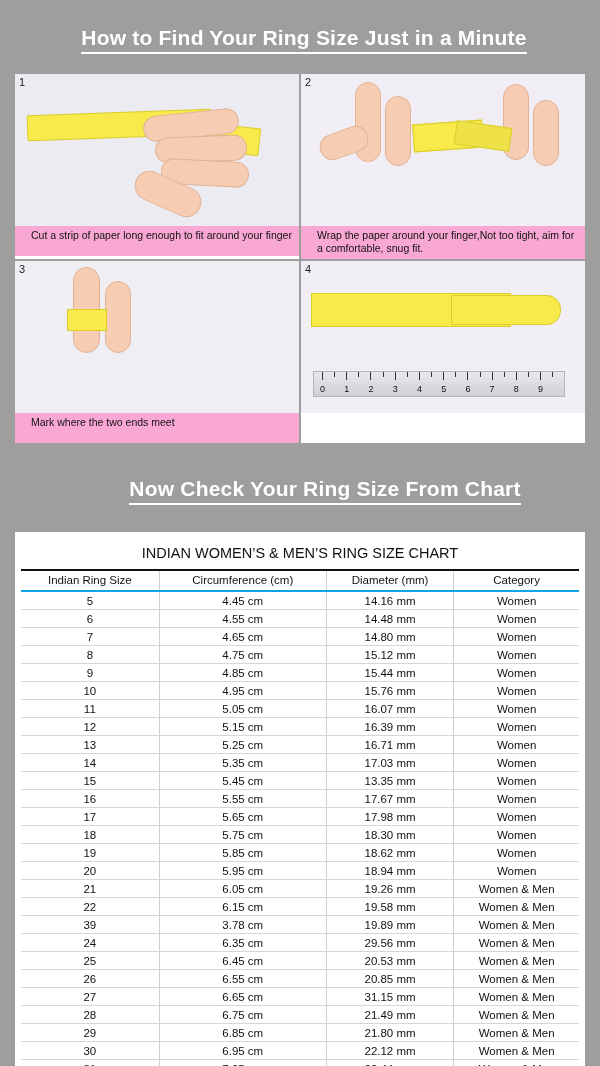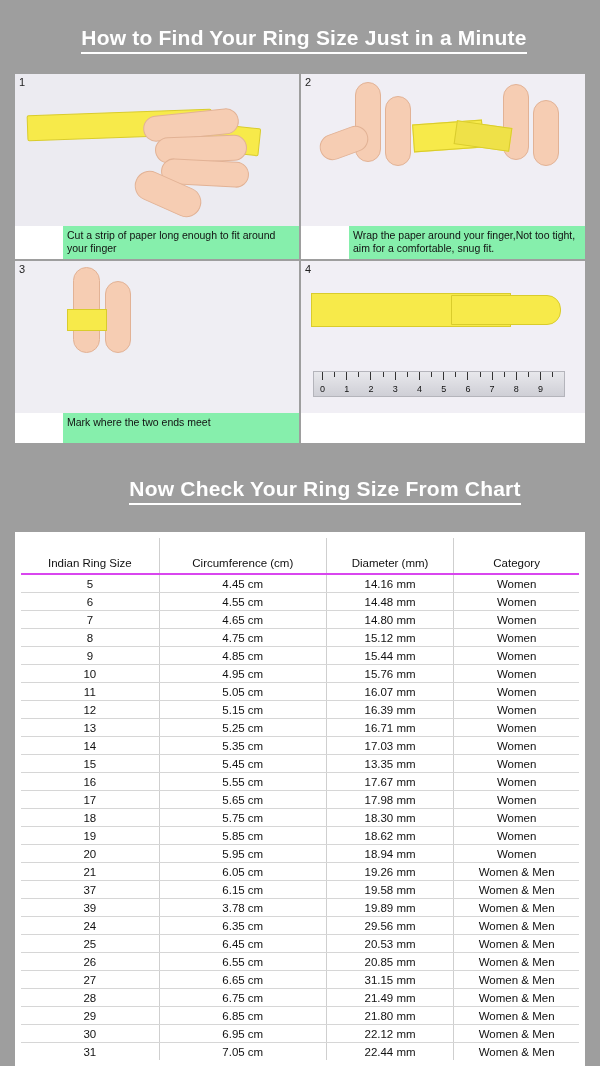--- a/index.html
+++ b/index.html
@@ -64,24 +64,23 @@
     top: 2px;
     left: 4px;
     font-size: 11px;
     color: #222;
     z-index: 5;
   }
   .step-caption {
     font-size: 10.5px;
     line-height: 1.2;
     color: #111;
-    padding: 3px 4px 5px 4px;
+    padding: 3px 4px 5px 16px;
     min-height: 30px;
-    background: #86efac;
-    margin-left: 48px;
+    background: #f9a8d4;
   }
   .finger {
     position: absolute;
     background: #f6cdb3;
     border-radius: 18px;
     border: 1px solid #e2b295;
   }
   .paper {
     position: absolute;
     background: #f7ea4a;
@@ -148,22 +147,22 @@
     border-bottom: 2px solid #111;
   }
   table {
     width: 100%;
     border-collapse: collapse;
     font-size: 11.5px;
     color: #111;
   }
   thead th {
     font-weight: normal;
-    padding: 19px 0 4px 0;
-    border-bottom: 2px solid #d946ef;
+    padding: 3px 0 4px 0;
+    border-bottom: 2px solid #0ea5e9;
     text-align: center;
     font-size: 11.5px;
   }
   tbody td {
     text-align: center;
     padding: 2.5px 0;
     border-bottom: 1px solid #d6d6d6;
   }
   tbody tr:last-child td { border-bottom: none; }
   th + th, td + td { border-left: 1px solid #cfcfcf; }
@@ -269,20 +268,21 @@
       </div>
     </div>
 
   </div>
 
   <h2 class="heading second">
     <span>Now Check Your Ring Size From Chart</span>
   </h2>
 
   <div class="chart-wrap">
+    <div class="chart-title">INDIAN WOMEN’S &amp; MEN’S RING SIZE CHART</div>
     <table>
       <thead>
         <tr>
           <th>Indian Ring Size</th>
           <th>Circumference (cm)</th>
           <th>Diameter (mm)</th>
           <th>Category</th>
         </tr>
       </thead>
       <tbody id="table-body">
@@ -382,21 +382,21 @@
             <td>18.94 mm</td>
             <td>Women</td>
           </tr>
           <tr>
             <td>21</td>
             <td>6.05 cm</td>
             <td>19.26 mm</td>
             <td>Women &amp; Men</td>
           </tr>
           <tr>
-            <td>37</td>
+            <td>22</td>
             <td>6.15 cm</td>
             <td>19.58 mm</td>
             <td>Women &amp; Men</td>
           </tr>
           <tr>
             <td>39</td>
             <td>3.78 cm</td>
             <td>19.89 mm</td>
             <td>Women &amp; Men</td>
           </tr>

